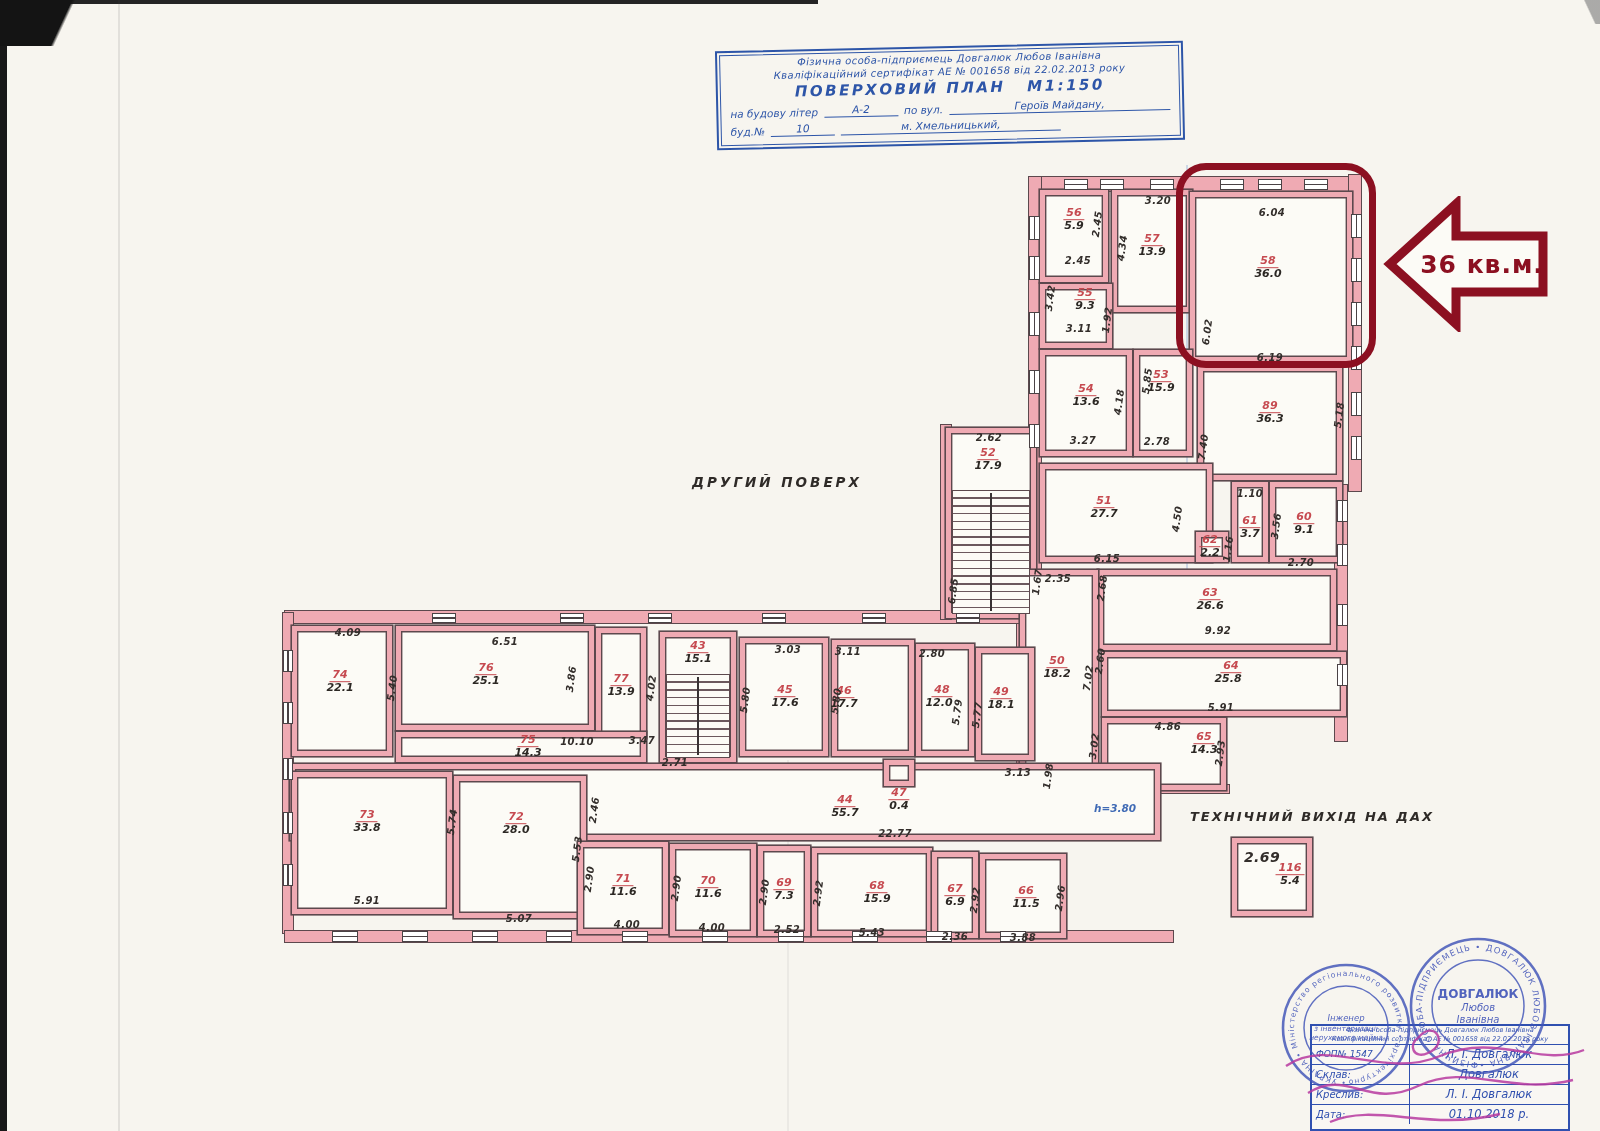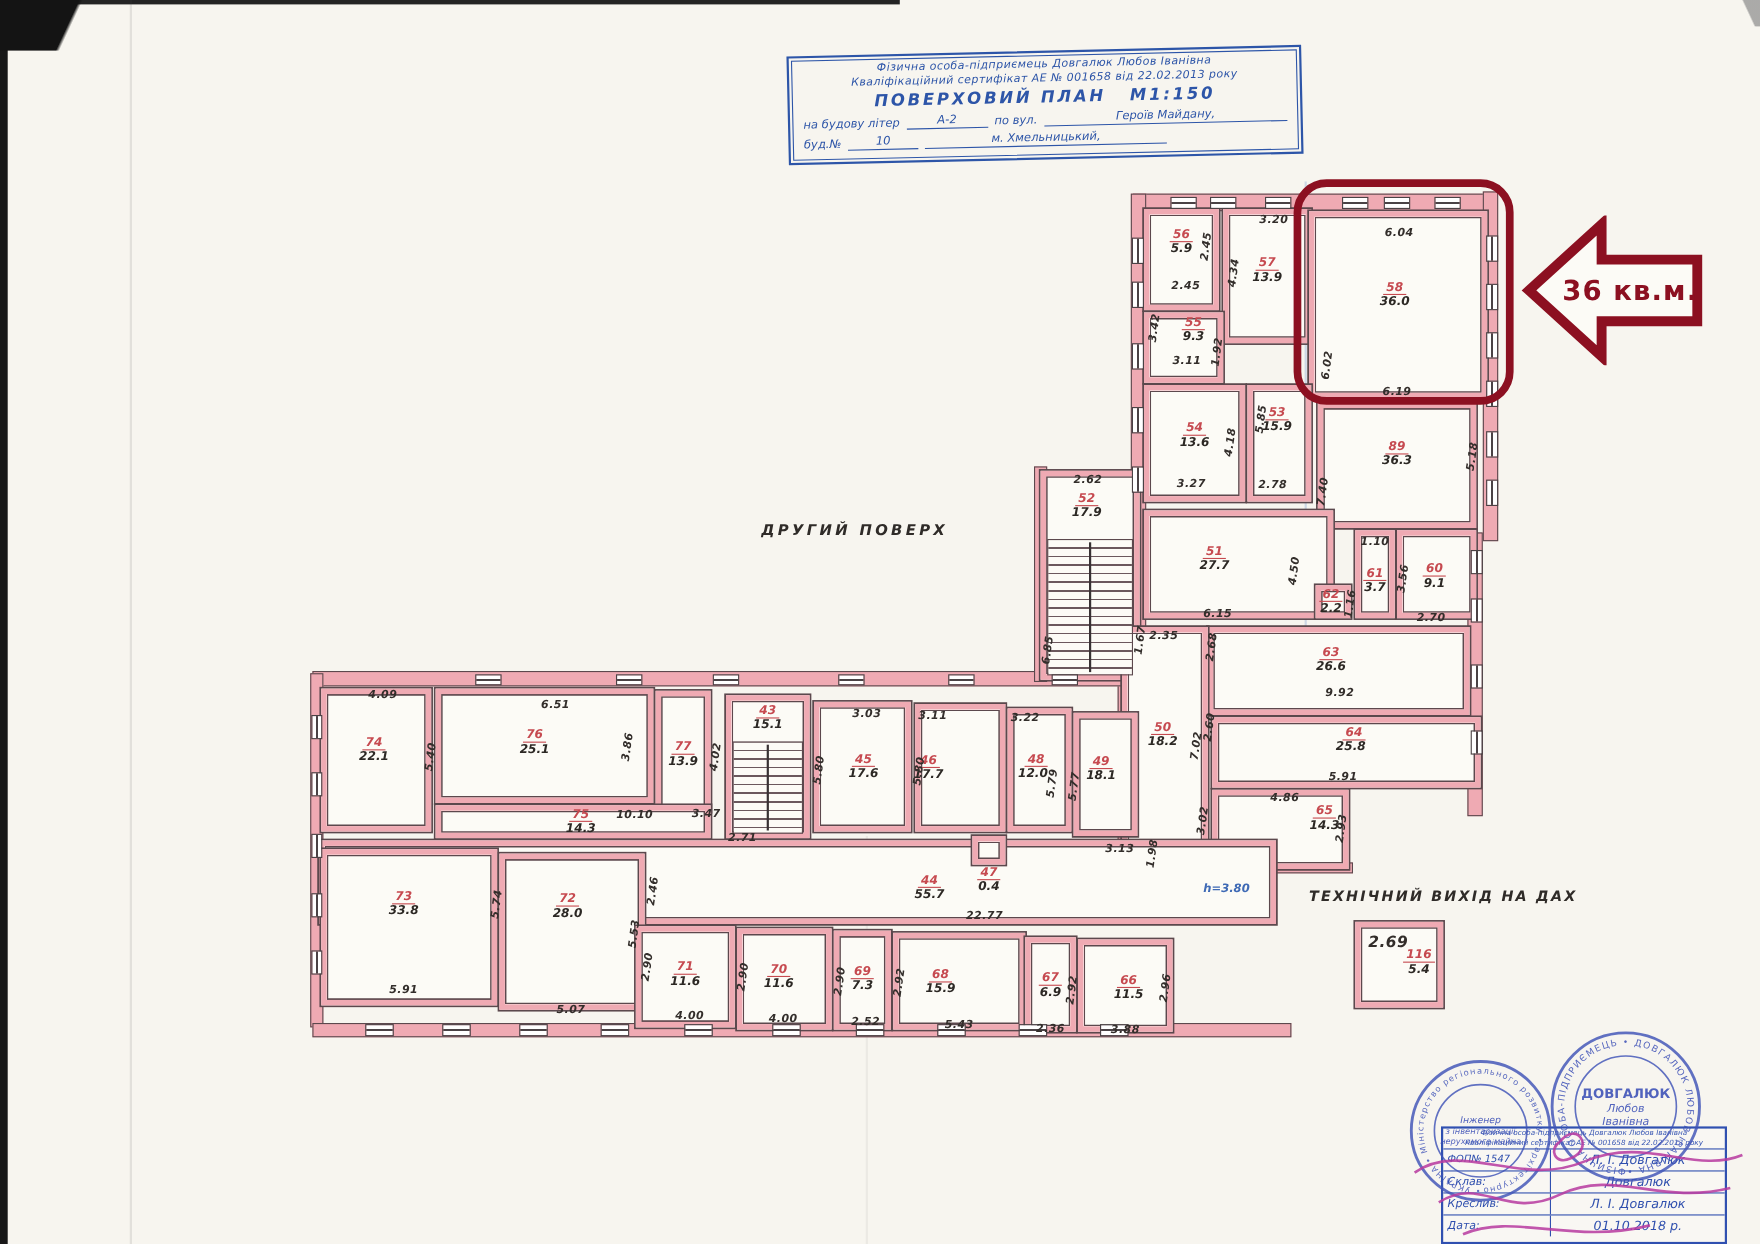--- a/index.html
+++ b/index.html
@@ -164,21 +164,21 @@
       <div class="room-label" style="left: 367px; top: 822px;"><span class="num">73</span><span class="area">33.8</span></div>
       <div class="room" style="left: 454px; top: 776px; width: 132px; height: 142px;"></div>
       <div class="room-label" style="left: 516px; top: 824px;"><span class="num">72</span><span class="area">28.0</span></div>
       <div class="room" style="left: 578px; top: 842px; width: 90px; height: 92px;"></div>
       <div class="room-label" style="left: 623px; top: 886px;"><span class="num">71</span><span class="area">11.6</span></div>
       <div class="room" style="left: 670px; top: 844px; width: 86px; height: 92px;"></div>
       <div class="room-label" style="left: 708px; top: 888px;"><span class="num">70</span><span class="area">11.6</span></div>
       <div class="room" style="left: 758px; top: 846px; width: 52px; height: 90px;"></div>
       <div class="room-label" style="left: 784px; top: 890px;"><span class="num">69</span><span class="area">7.3</span></div>
       <div class="room" style="left: 812px; top: 848px; width: 120px; height: 88px;"></div>
-      <div class="room-label" style="left: 855px; top: 893px;"><span class="num">68</span><span class="area">15.9</span></div>
+      <div class="room-label" style="left: 877px; top: 893px;"><span class="num">68</span><span class="area">15.9</span></div>
       <div class="room" style="left: 932px; top: 852px; width: 46px; height: 86px;"></div>
       <div class="room-label" style="left: 955px; top: 896px;"><span class="num">67</span><span class="area">6.9</span></div>
       <div class="room" style="left: 980px; top: 854px; width: 86px; height: 84px;"></div>
       <div class="room-label" style="left: 1026px; top: 898px;"><span class="num">66</span><span class="area">11.5</span></div>
       <div class="room" style="left: 1232px; top: 838px; width: 80px; height: 78px;"></div>
       <div class="room-label" style="left: 1290px; top: 875px;"><span class="num">116</span><span class="area">5.4</span></div>
       <div class="stairs" style="left: 952px; top: 490px; width: 78px; height: 124px;"></div>
       <div class="stairs" style="left: 666px; top: 674px; width: 64px; height: 84px;"></div>
       <div class="win h" style="left: 1064px; top: 179px; width: 24px; height: 11px;"></div>
       <div class="win h" style="left: 1100px; top: 179px; width: 24px; height: 11px;"></div>
@@ -261,21 +261,21 @@
       <div class="dim" style="left: 348px; top: 632px; --r: 0deg;">4.09</div>
       <div class="dim" style="left: 505px; top: 641px; --r: 0deg;">6.51</div>
       <div class="dim" style="left: 392px; top: 688px; --r: -82deg;">5.40</div>
       <div class="dim" style="left: 571px; top: 679px; --r: -82deg;">3.86</div>
       <div class="dim" style="left: 642px; top: 740px; --r: 0deg;">3.47</div>
       <div class="dim" style="left: 651px; top: 688px; --r: -82deg;">4.02</div>
       <div class="dim" style="left: 788px; top: 649px; --r: 0deg;">3.03</div>
       <div class="dim" style="left: 745px; top: 700px; --r: -82deg;">5.80</div>
       <div class="dim" style="left: 848px; top: 651px; --r: 0deg;">3.11</div>
       <div class="dim" style="left: 836px; top: 701px; --r: -82deg;">5.80</div>
-      <div class="dim" style="left: 932px; top: 653px; --r: 0deg;">3.22</div>
+      <div class="dim" style="left: 932px; top: 653px; --r: 0deg;">2.80</div>
       <div class="dim" style="left: 957px; top: 712px; --r: -82deg;">5.79</div>
       <div class="dim" style="left: 977px; top: 715px; --r: -82deg;">5.77</div>
       <div class="dim" style="left: 577px; top: 741px; --r: 0deg;">10.10</div>
       <div class="dim" style="left: 675px; top: 762px; --r: 0deg;">2.71</div>
       <div class="dim" style="left: 895px; top: 833px; --r: 0deg;">22.77</div>
       <div class="dim" style="left: 594px; top: 810px; --r: -82deg;">2.46</div>
       <div class="dim" style="left: 452px; top: 822px; --r: -82deg;">5.74</div>
       <div class="dim" style="left: 367px; top: 900px; --r: 0deg;">5.91</div>
       <div class="dim" style="left: 577px; top: 849px; --r: -82deg;">5.53</div>
       <div class="dim" style="left: 589px; top: 879px; --r: -82deg;">2.90</div>

